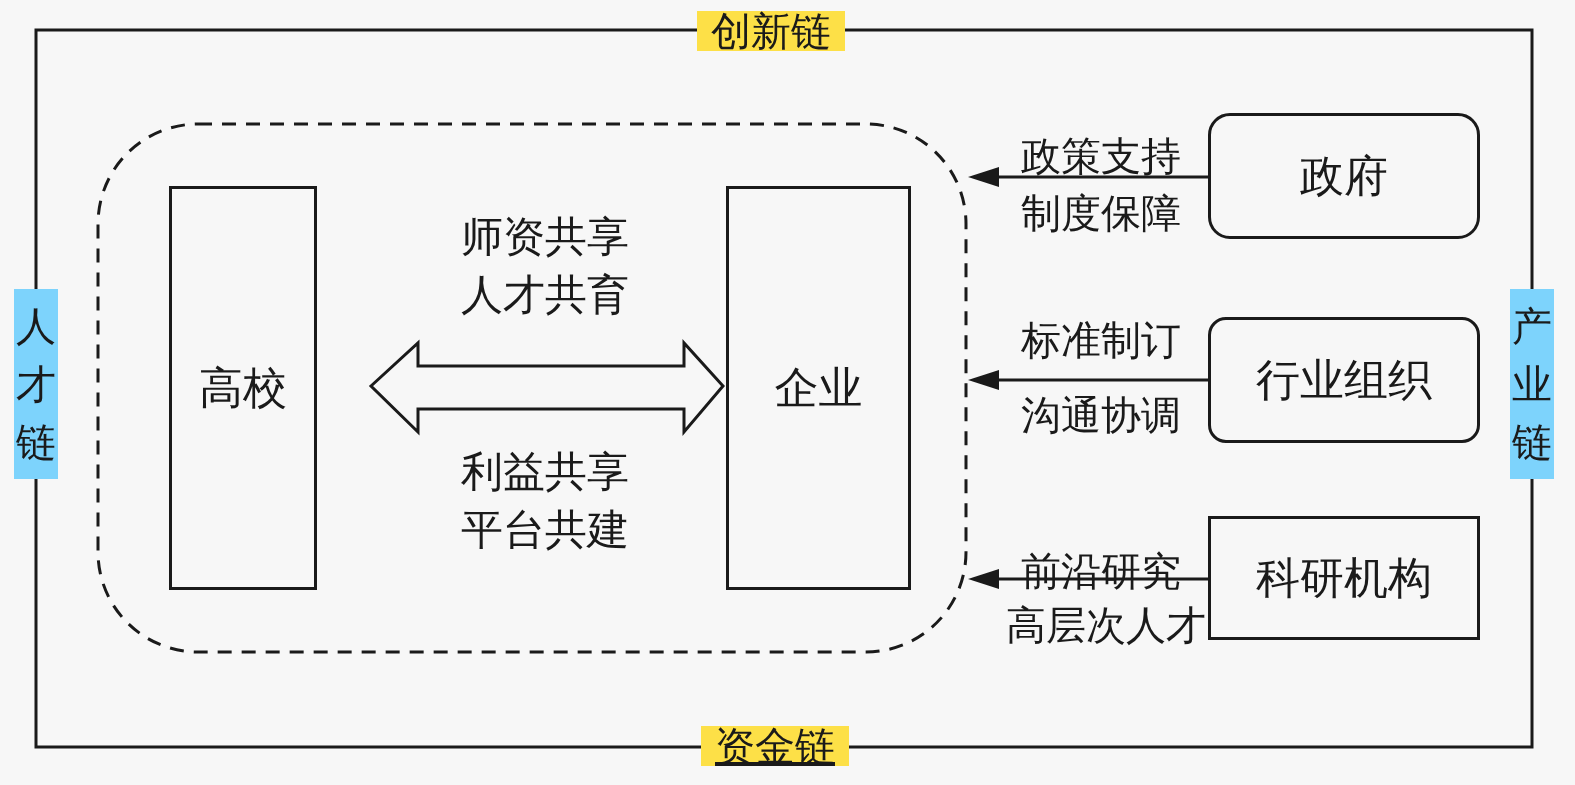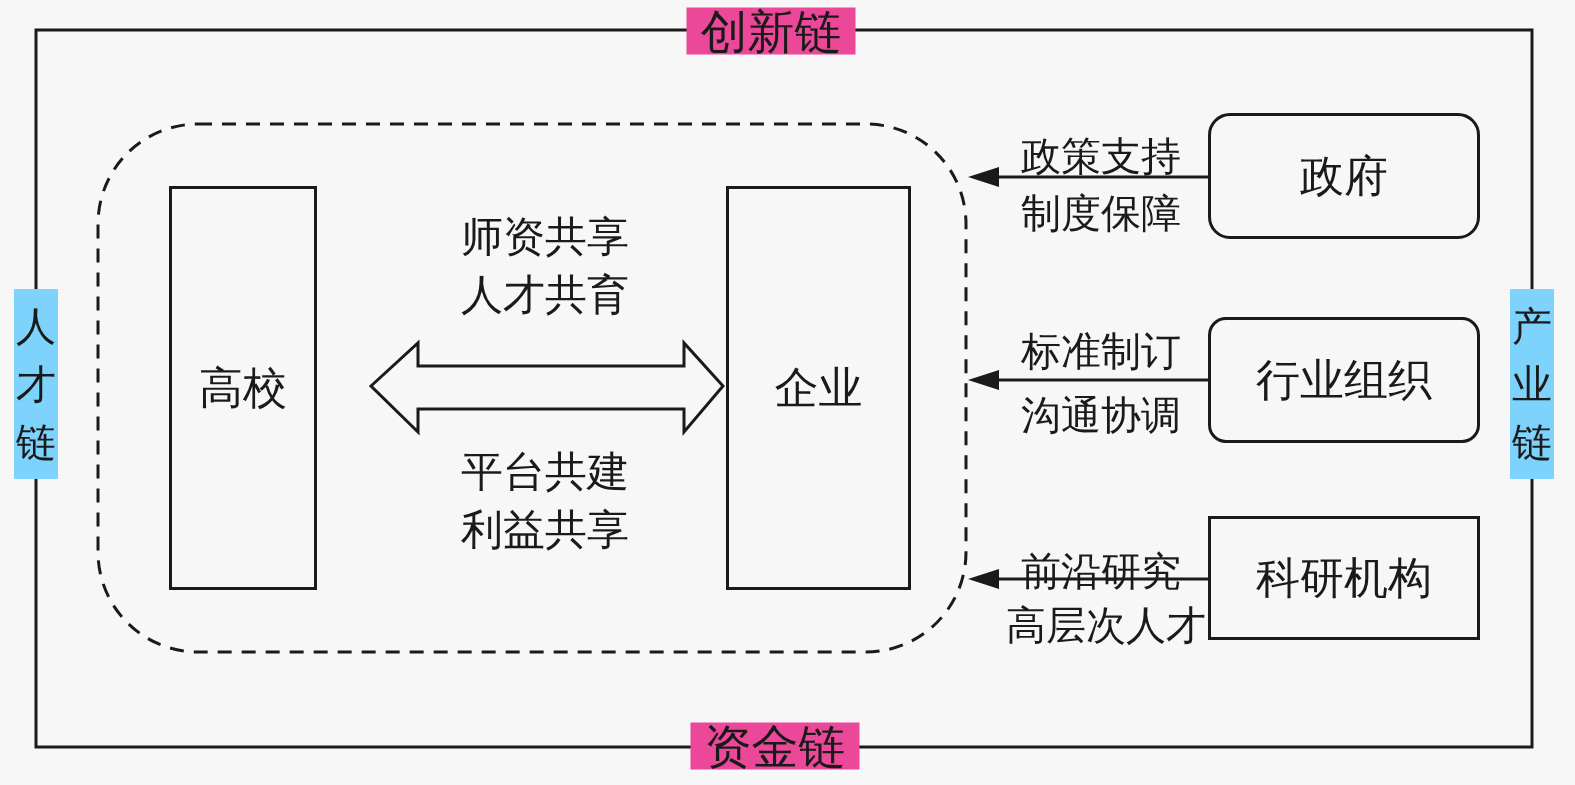--- a/index.html
+++ b/index.html
@@ -1,20 +1,20 @@
 <!DOCTYPE html>
 <html><head>
 <meta charset="utf-8">
 <style>
   html, body { margin:0; padding:0; background:#f7f7f7; }
   body { width:1575px; height:785px; position:relative; overflow:hidden;
          font-family:"DejaVu Serif","Liberation Serif",serif; color:#1a1a1a; }
   svg { position:absolute; left:0; top:0; }
   .lbl { position:absolute; white-space:nowrap; line-height:1; }
-  .chain-h { font-size:47px; transform:translate(-50%,-50%); background:#ec4899; padding:0 14px; }
+  .chain-h { font-size:40px; transform:translate(-50%,-50%); background:#fde047; padding:0 14px; }
   .chain-v { font-size:40px; width:44px; text-align:center; line-height:58px; transform:translate(-50%,-50%); background:#7dd3fc; padding:8px 0; }
   .box { position:absolute; border:3px solid #1a1a1a; box-sizing:border-box; display:flex; align-items:center; justify-content:center; }
   .box span { font-size:44px; }
   .mid { font-size:42px; line-height:58px; text-align:center; transform:translateX(-50%); }
   .side { font-size:40px; text-align:right; }
 </style>
 </head>
 <body>
 
 <svg width="1575" height="785" viewBox="0 0 1575 785">
@@ -27,48 +27,48 @@
 
   <line x1="1209" y1="177" x2="990" y2="177" stroke="#1a1a1a" stroke-width="3"></line>
   <polygon points="968,177 999,167 999,187" fill="#1a1a1a"></polygon>
   <line x1="1209" y1="380" x2="990" y2="380" stroke="#1a1a1a" stroke-width="3"></line>
   <polygon points="968,380 999,370 999,390" fill="#1a1a1a"></polygon>
   <line x1="1209" y1="579" x2="990" y2="579" stroke="#1a1a1a" stroke-width="3"></line>
   <polygon points="968,579 999,569 999,589" fill="#1a1a1a"></polygon>
 </svg>
 
 <div class="lbl chain-h" style="left:771px;top:31px;">创新链</div>
-<div class="lbl chain-h" style="left:775px;top:746px;">资金链</div>
+<div class="lbl chain-h" style="left:775px;top:746px;text-decoration:underline;">资金链</div>
 <div class="lbl chain-v" style="left:36px;top:384px;white-space:normal;">人才链</div>
 <div class="lbl chain-v" style="left:1532px;top:384px;white-space:normal;">产业链</div>
 
 <div class="box" style="left:169px;top:186px;width:148px;height:404px;">
   <span>高校</span>
 </div>
 <div class="box" style="left:726px;top:186px;width:185px;height:404px;">
   <span>企业</span>
 </div>
 
 <div class="lbl mid" style="left:545px;top:208px;">
   <div>师资共享</div>
   <div>人才共育</div>
 </div>
 <div class="lbl mid" style="left:545px;top:443px;">
+  <div>利益共享</div>
   <div>平台共建</div>
-  <div>利益共享</div>
 </div>
 
 <div class="box" style="left:1208px;top:113px;width:272px;height:126px;border-radius:22px;">
   <span>政府</span>
 </div>
 <div class="box" style="left:1208px;top:317px;width:272px;height:126px;border-radius:18px;">
   <span>行业组织</span>
 </div>
 <div class="box" style="left:1208px;top:516px;width:272px;height:124px;">
   <span>科研机构</span>
 </div>
 
 <div class="lbl side" style="right:394px;top:136px;">政策支持</div>
 <div class="lbl side" style="right:394px;top:193px;">制度保障</div>
-<div class="lbl side" style="right:394px;top:331px;text-align:center;">标准制订</div>
+<div class="lbl side" style="right:394px;top:320px;text-align:center;">标准制订</div>
 <div class="lbl side" style="right:394px;top:395px;">沟通协调</div>
 <div class="lbl side" style="right:394px;top:551px;">前沿研究</div>
 <div class="lbl side" style="right:369px;top:605px;">高层次人才</div>
 
 </body></html>

